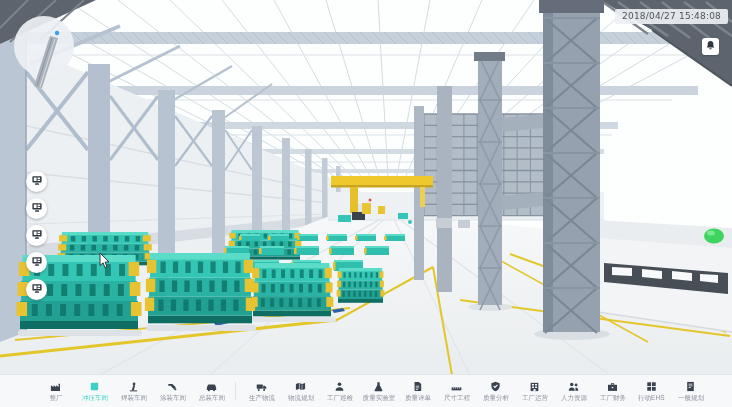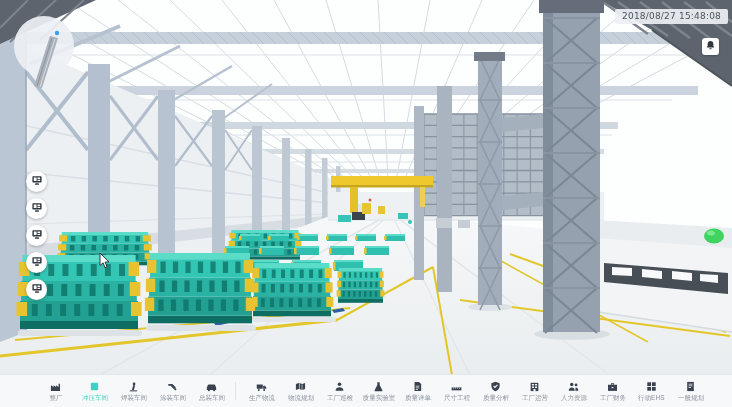--- a/index.html
+++ b/index.html
@@ -421,21 +421,21 @@
       <line x1="56" y1="0" x2="10" y2="42" stroke="#7d848d" stroke-width="2"></line>
       <line x1="84" y1="0" x2="40" y2="40" stroke="#7d848d" stroke-width="2"></line>
       <circle cx="44" cy="46" r="30" fill="#edf0f4" opacity=".92"></circle>
       <polygon points="50,36 58,38 42,88 34,86" fill="#aab1ba"></polygon>
       <line x1="52" y1="38" x2="37" y2="86" stroke="#8d949e" stroke-width="1"></line>
       <line x1="55" y1="39" x2="40" y2="87" stroke="#d7dce1" stroke-width="1"></line>
       <circle cx="57" cy="33" r="2.2" fill="#35a1f2"></circle>
     </g>
   </svg>
 
-  <div class="clock">2018/08/27 15:48:08</div>
+  <div class="clock">2018/04/27 15:48:08</div>
 
   <button class="bell">
     <span id="bellIcon"><svg viewBox="0 0 12 12" fill="currentColor">
           <path d="M6 1c1.9 0 3.1 1.3 3.1 3.1v2.3l1 1.7H1.9l1-1.7V4.1C2.9 2.3 4.1 1 6 1z"></path>
           <path d="M4.7 8.9a1.3 1.3 0 0 0 2.6 0z"></path>
         </svg></span>
   </button>
 
   <div class="vp-stack" id="vpStack">
       <button class="vp-btn">

